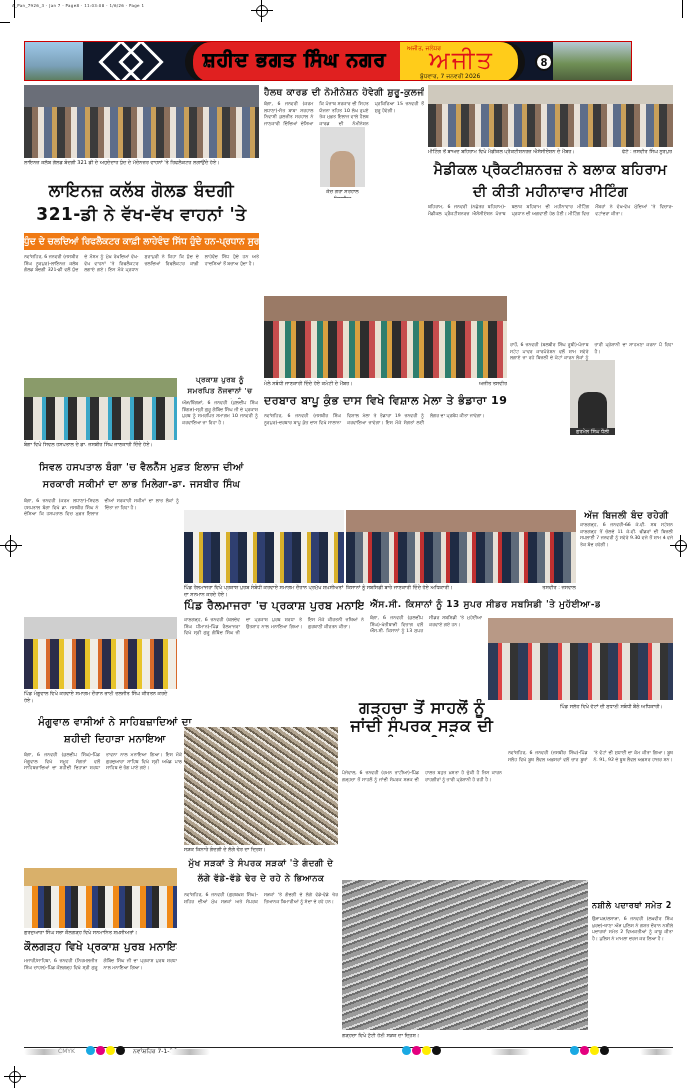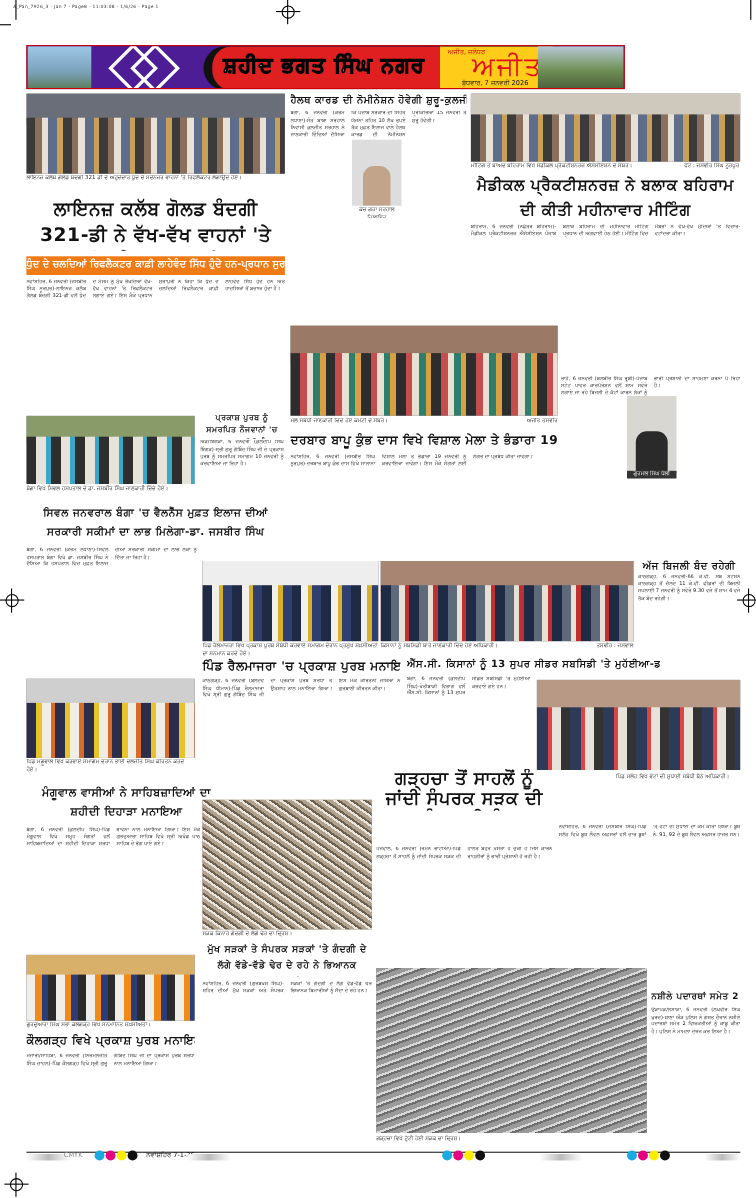--- a/index.html
+++ b/index.html
@@ -5,21 +5,21 @@
 *{box-sizing:border-box;margin:0;padding:0}
 html,body{width:687px;height:1089px;background:#fff;overflow:hidden;font-family:"DejaVu Sans",sans-serif;color:#111}
 .page{position:relative;width:687px;height:1089px}
 .slug{position:absolute;left:12px;top:3px;font-size:4px;color:#333;letter-spacing:.3px}
 .crop{position:absolute;background:#000}
 .reg{position:absolute;width:22px;height:22px}
 .reg:before{content:"";position:absolute;left:10px;top:0;width:1px;height:22px;background:#000}
 .reg:after{content:"";position:absolute;left:0;top:10px;width:22px;height:1px;background:#000}
 .reg i{position:absolute;left:5px;top:5px;width:12px;height:12px;border:1px solid #000;border-radius:50%}
 
-.mast{position:absolute;left:24px;top:41px;width:544px;height:40px;border:1px solid #c00;background:#4c1d95;overflow:hidden}
+.mast{position:absolute;left:24px;top:41px;width:608px;height:40px;border:1px solid #c00;background:#0f172a;overflow:hidden}
 .mast .photoL{position:absolute;left:0;top:0;width:58px;height:40px;background:linear-gradient(#9ec8e8,#7aa0b8 60%,#5a7a56)}
 .mast .photoR{position:absolute;right:0;top:0;width:78px;height:40px;background:linear-gradient(#b6c9d6,#6f8f55 55%,#4b5c3a)}
 .mast .diam{position:absolute;top:4px;width:32px;height:32px;border:3px solid #fff;transform:rotate(45deg)}
 .mast .pill{position:absolute;left:160px;top:0;width:340px;height:40px;border-radius:20px;background:#111;overflow:hidden}
 .mast .red{position:absolute;left:8px;top:0;width:210px;height:40px;background:#e02020;border-radius:18px 0 0 18px}
 .mast .yel{position:absolute;left:215px;top:0;width:118px;height:40px;background:#ffcc1a;border-radius:0 18px 18px 0}
 .mast .title{position:absolute;left:18px;top:6px;font-family:"DejaVu Sans",sans-serif;font-weight:bold;font-size:19px;color:#fff;-webkit-text-stroke:1px #000;letter-spacing:1px;white-space:nowrap}
 .mast .brand{position:absolute;left:244px;top:4px;font-weight:normal;font-size:24px;color:#e0101a;white-space:nowrap;letter-spacing:2px}
 .mast .city{position:absolute;left:222px;top:2px;font-size:6px;color:#c00}
 .mast .date{position:absolute;left:235px;top:30px;font-size:6px;color:#111}
@@ -118,21 +118,21 @@
   <div class="body" style="left:580px;top:522px;width:93px;height:58px">ਕਾਠਗੜ੍ਹ, 6 ਜਨਵਰੀ-66 ਕੇ.ਵੀ. ਸਬ ਸਟੇਸ਼ਨ ਕਾਠਗੜ੍ਹ ਤੋਂ ਚੱਲਦੇ 11 ਕੇ.ਵੀ. ਫੀਡਰਾਂ ਦੀ ਬਿਜਲੀ ਸਪਲਾਈ 7 ਜਨਵਰੀ ਨੂੰ ਸਵੇਰੇ 9.30 ਵਜੇ ਤੋਂ ਸ਼ਾਮ 4 ਵਜੇ ਤੱਕ ਬੰਦ ਰਹੇਗੀ।</div>
 
   <div class="head" style="left:182px;top:375px;width:76px;font-size:7px;line-height:11px;white-space:normal;height:24px">ਪ੍ਰਕਾਸ਼ ਪੁਰਬ ਨੂੰ ਸਮਰਪਿਤ ਨੌਜਵਾਨਾਂ 'ਚ ਸਮਾਗਮ 10 ਨੂੰ</div>
   <div class="body" style="left:182px;top:400px;width:76px;height:70px">ਔੜ/ਝਿੰਗੜਾਂ, 6 ਜਨਵਰੀ (ਕੁਲਦੀਪ ਸਿੰਘ ਝਿੰਗੜ)-ਸ੍ਰੀ ਗੁਰੂ ਗੋਬਿੰਦ ਸਿੰਘ ਜੀ ਦੇ ਪ੍ਰਕਾਸ਼ ਪੁਰਬ ਨੂੰ ਸਮਰਪਿਤ ਸਮਾਗਮ 10 ਜਨਵਰੀ ਨੂੰ ਕਰਵਾਇਆ ਜਾ ਰਿਹਾ ਹੈ।</div>
 
   <div class="photo" style="left:24px;top:378px;width:153px;height:62px">
       <div class="sky" style="background:#8a9b6a"></div>
       <div class="ppl" style="background:repeating-linear-gradient(90deg,#2e2e2e 0 9px,#e7e3da 9px 18px,#3aa7c8 18px 22px)"></div>
     </div>
   <div class="cap" style="left:24px;top:441px;width:153px;height:14px">ਬੰਗਾ ਵਿਖੇ ਸਿਵਲ ਹਸਪਤਾਲ ਦੇ ਡਾ. ਜਸਬੀਰ ਸਿੰਘ ਜਾਣਕਾਰੀ ਦਿੰਦੇ ਹੋਏ।</div>
-  <div class="head" style="left:24px;top:458px;width:235px;font-size:9.5px;line-height:17px;white-space:normal;height:36px">ਸਿਵਲ ਜਨਵਰਾਲ ਬੰਗਾ 'ਚ ਵੈਲਨੈੱਸ ਮੁਫ਼ਤ ਇਲਾਜ ਦੀਆਂ ਸਰਕਾਰੀ ਸਕੀਮਾਂ ਦਾ ਲਾਭ ਮਿਲੇਗਾ-ਡਾ. ਜਸਬੀਰ ਸਿੰਘ</div>
+  <div class="head" style="left:24px;top:458px;width:235px;font-size:9.5px;line-height:17px;white-space:normal;height:36px">ਸਿਵਲ ਹਸਪਤਾਲ ਬੰਗਾ 'ਚ ਵੈਲਨੈੱਸ ਮੁਫ਼ਤ ਇਲਾਜ ਦੀਆਂ ਸਰਕਾਰੀ ਸਕੀਮਾਂ ਦਾ ਲਾਭ ਮਿਲੇਗਾ-ਡਾ. ਜਸਬੀਰ ਸਿੰਘ</div>
   <div class="body" style="left:24px;top:498px;width:155px;height:108px;column-count:2">ਬੰਗਾ, 6 ਜਨਵਰੀ (ਕਰਮ ਲਧਾਣਾ)-ਸਿਵਲ ਹਸਪਤਾਲ ਬੰਗਾ ਵਿਖੇ ਡਾ. ਜਸਬੀਰ ਸਿੰਘ ਨੇ ਦੱਸਿਆ ਕਿ ਹਸਪਤਾਲ ਵਿਚ ਮੁਫ਼ਤ ਇਲਾਜ ਦੀਆਂ ਸਰਕਾਰੀ ਸਕੀਮਾਂ ਦਾ ਲਾਭ ਲੋਕਾਂ ਨੂੰ ਦਿੱਤਾ ਜਾ ਰਿਹਾ ਹੈ।</div>
 
   <div class="head" style="left:264px;top:392px;width:243px;font-size:11px;line-height:18px">ਦਰਬਾਰ ਬਾਪੂ ਕੁੰਭ ਦਾਸ ਵਿਖੇ ਵਿਸ਼ਾਲ ਮੇਲਾ ਤੇ ਭੰਡਾਰਾ 19 ਨੂੰ</div>
   <div class="body" style="left:264px;top:413px;width:243px;height:95px;column-count:3">ਨਵਾਂਸ਼ਹਿਰ, 6 ਜਨਵਰੀ (ਜਸਬੀਰ ਸਿੰਘ ਨੂਰਪੁਰ)-ਦਰਬਾਰ ਬਾਪੂ ਕੁੰਭ ਦਾਸ ਵਿਖੇ ਸਾਲਾਨਾ ਵਿਸ਼ਾਲ ਮੇਲਾ ਤੇ ਭੰਡਾਰਾ 19 ਜਨਵਰੀ ਨੂੰ ਕਰਵਾਇਆ ਜਾਵੇਗਾ। ਇਸ ਮੌਕੇ ਸੰਗਤਾਂ ਲਈ ਲੰਗਰ ਦਾ ਪ੍ਰਬੰਧ ਕੀਤਾ ਜਾਵੇਗਾ।</div>
 
   <div class="photo" style="left:184px;top:510px;width:160px;height:73px">
       <div class="sky" style="background:#eee"></div>
       <div class="ppl" style="background:repeating-linear-gradient(90deg,#1f2b44 0 9px,#f2f0ea 9px 15px,#d8b02a 15px 19px,#2f3f70 19px 27px)"></div>
     </div>
   <div class="cap" style="left:184px;top:584px;width:160px;height:14px">ਪਿੰਡ ਰੈਲਮਾਜਰਾ ਵਿਖੇ ਪ੍ਰਕਾਸ਼ ਪੁਰਬ ਸੰਬੰਧੀ ਕਰਵਾਏ ਸਮਾਗਮ ਦੌਰਾਨ ਪ੍ਰਮੁੱਖ ਸ਼ਖ਼ਸੀਅਤਾਂ ਦਾ ਸਨਮਾਨ ਕਰਦੇ ਹੋਏ।</div>

